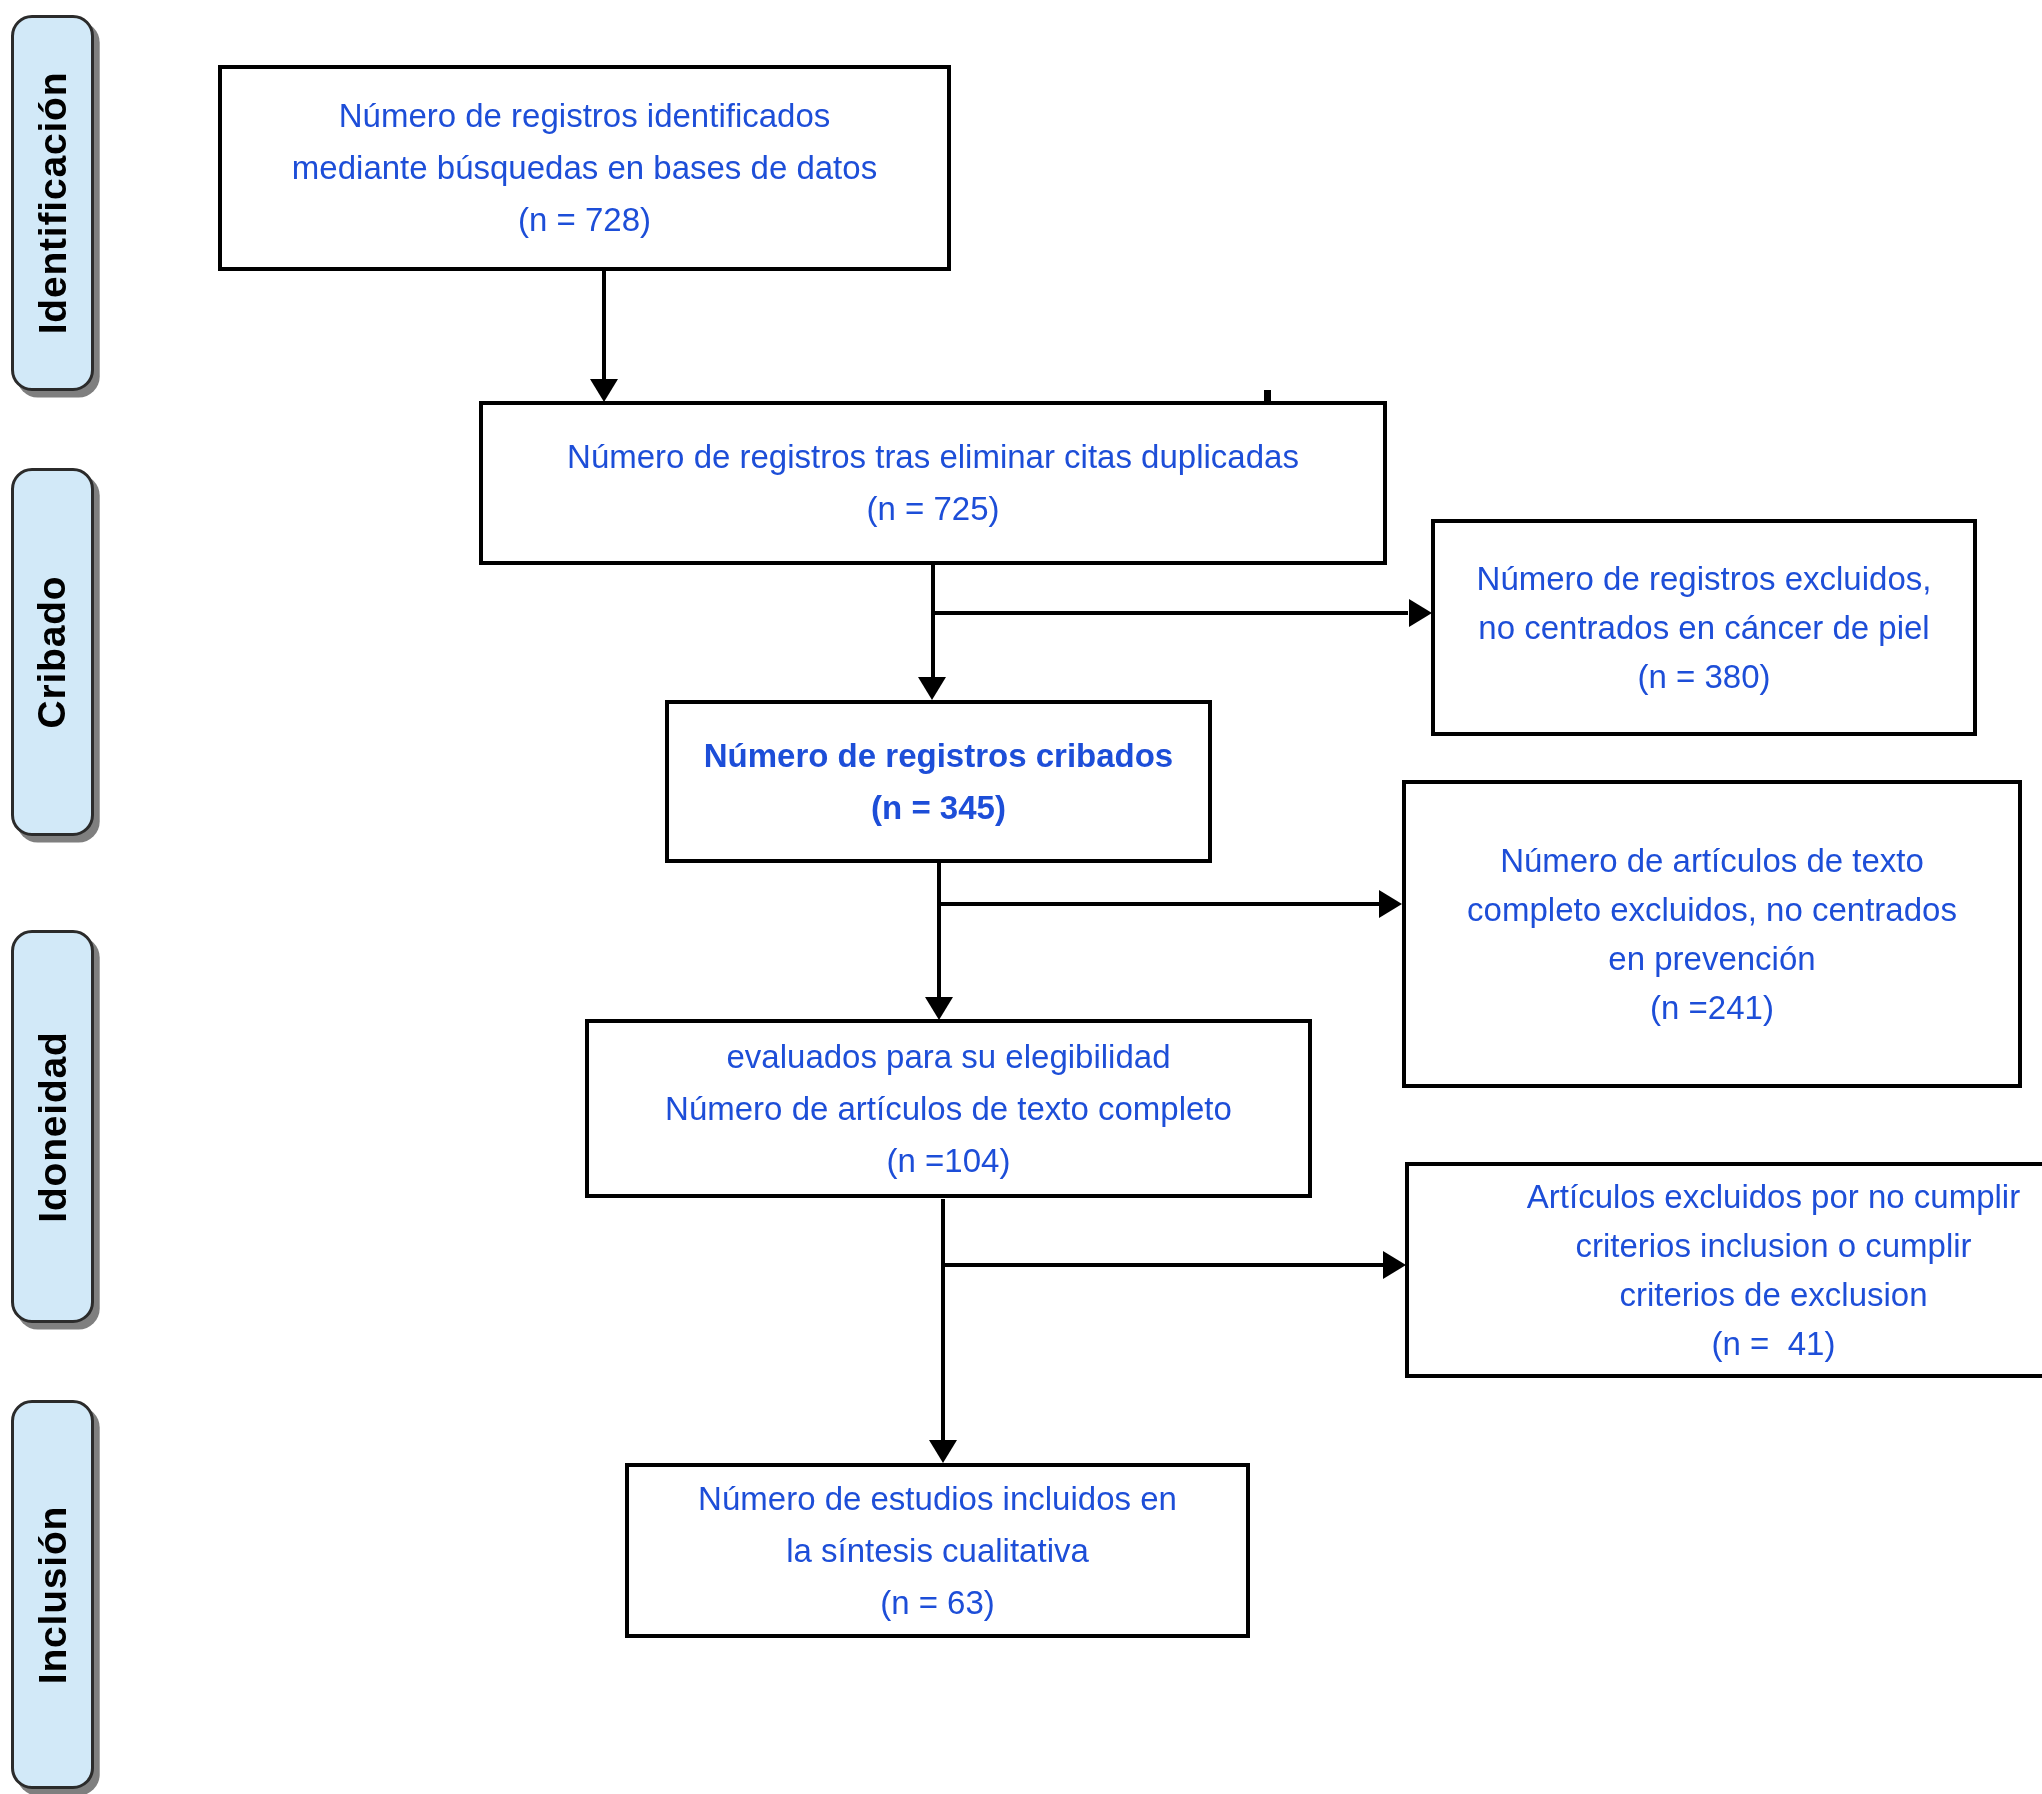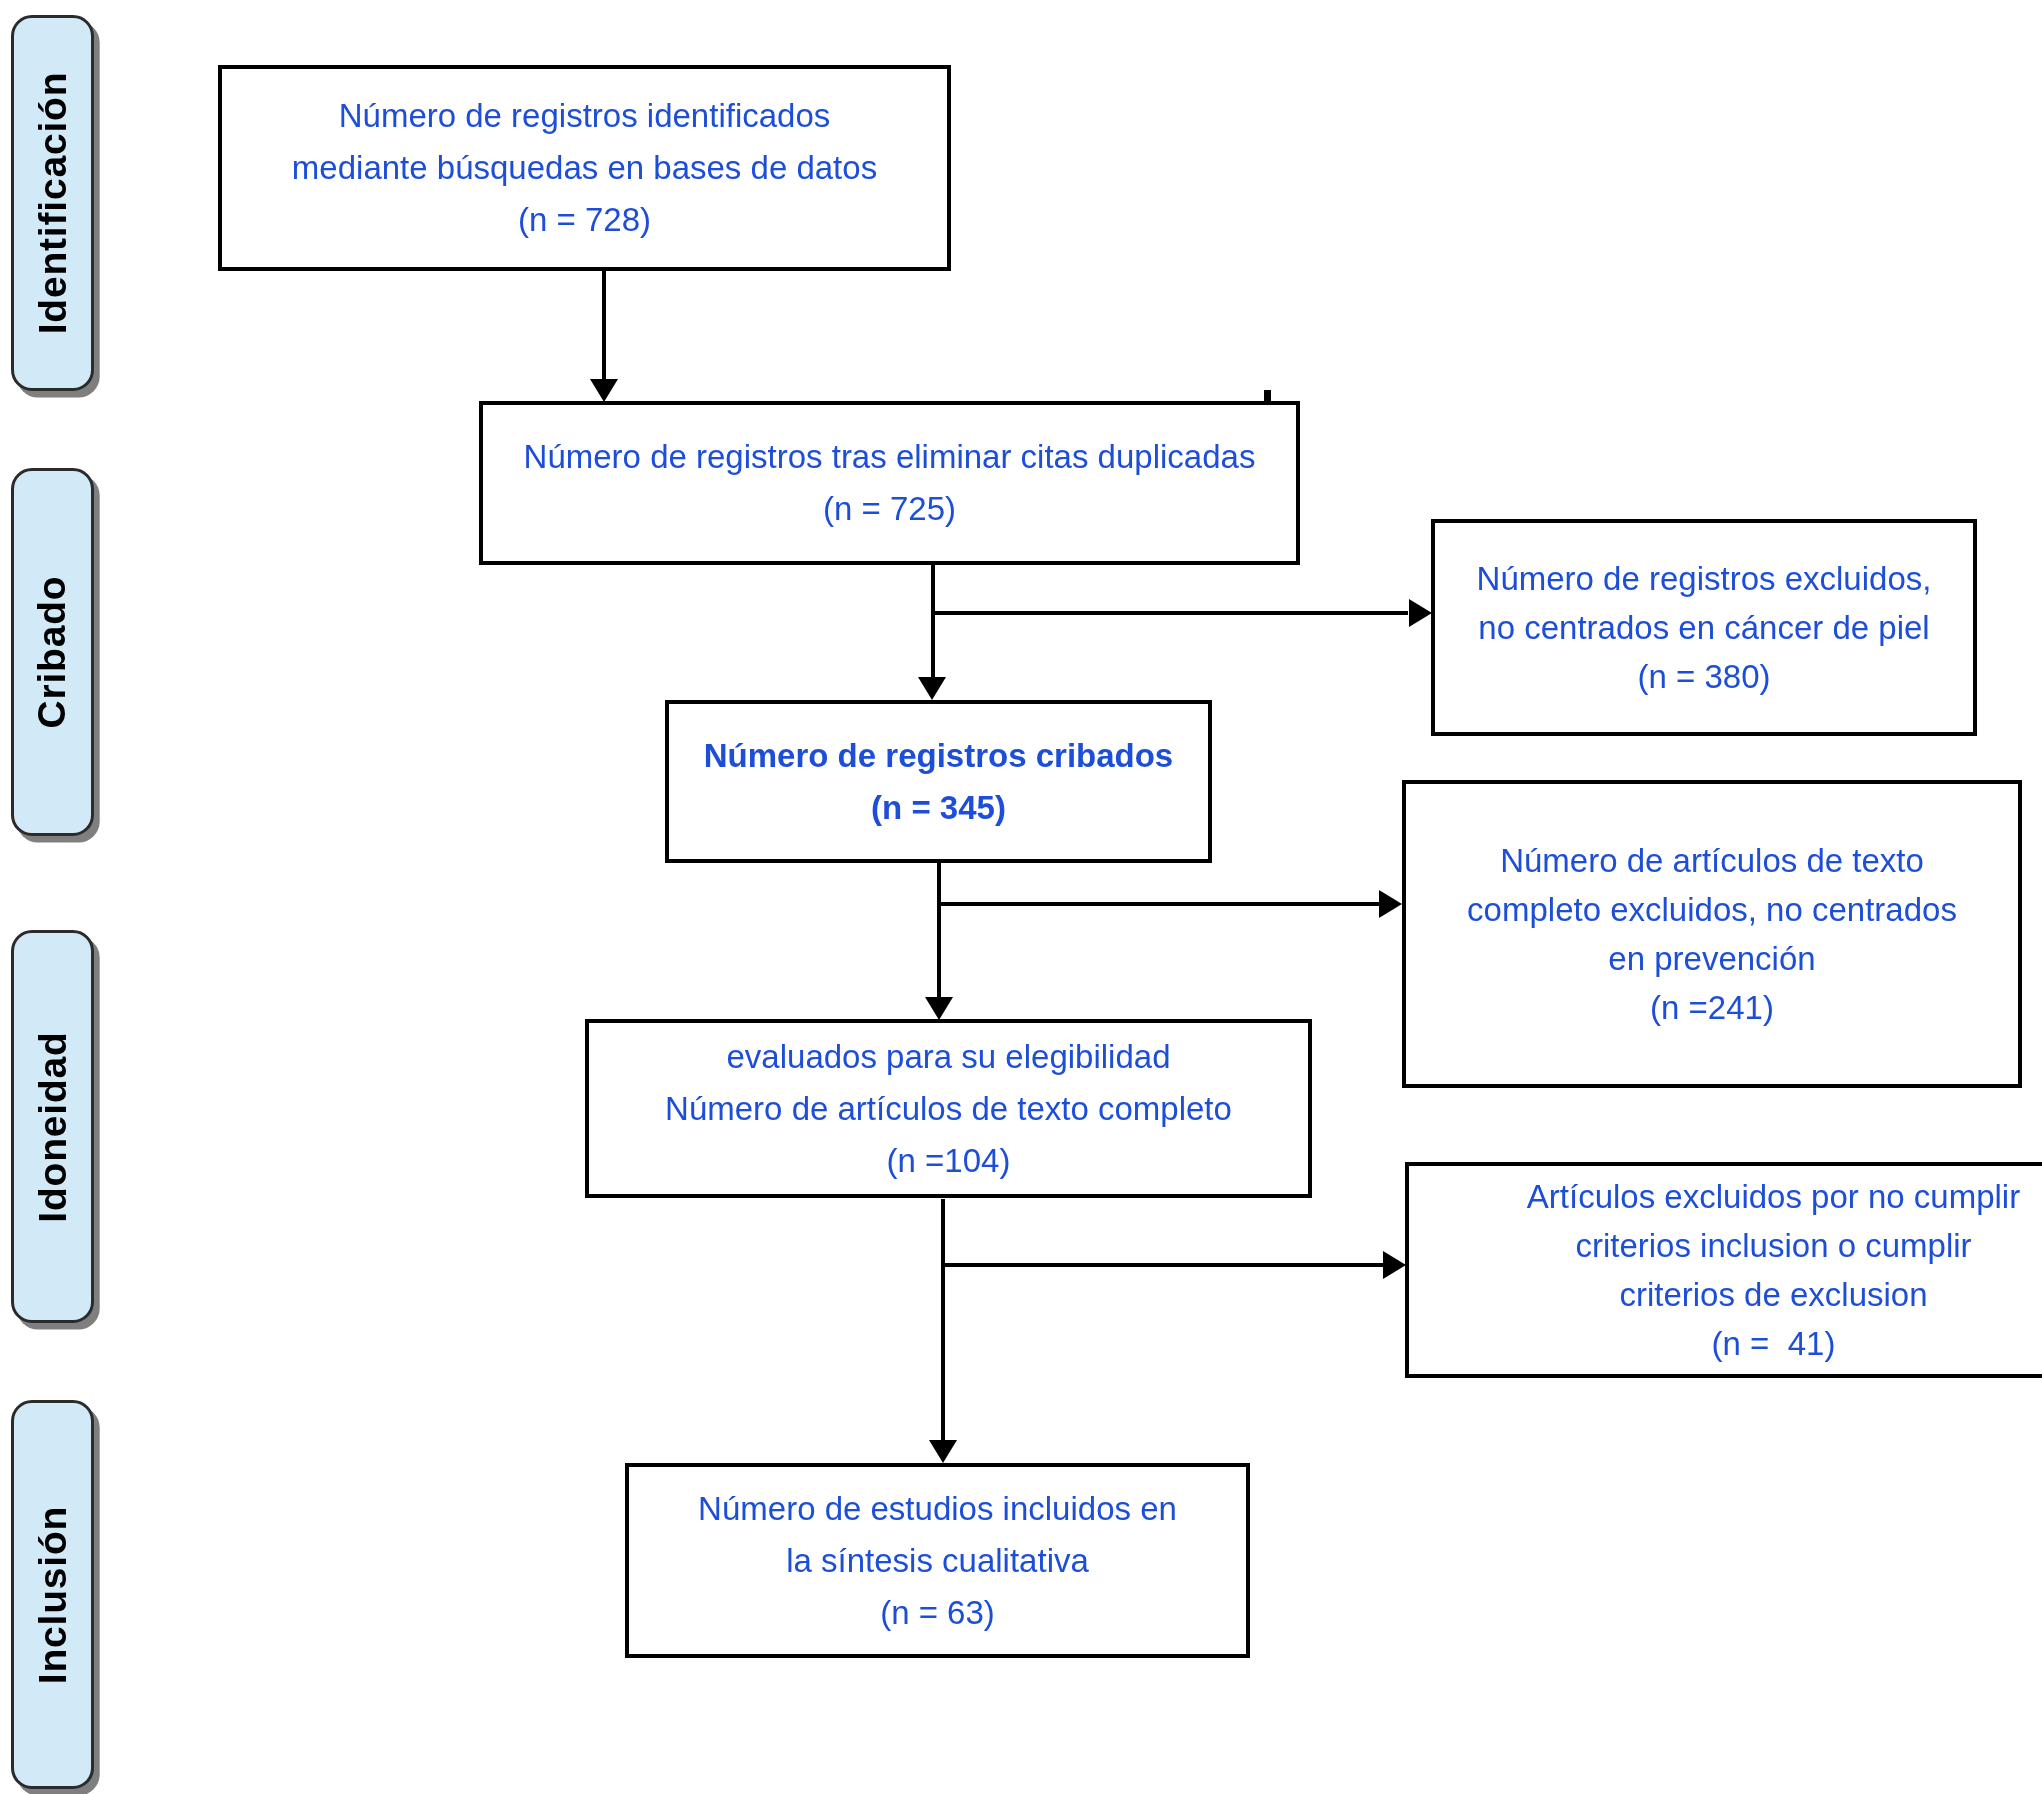--- a/index.html
+++ b/index.html
@@ -95,37 +95,37 @@
   <div class="stage" style="top:1400px;height:389px;">
     <span class="stage-label">Inclusión</span>
   </div>
 
   <div class="fbox" style="left:218px;top:65px;width:733px;height:206px;">
     <div class="tl">Número de registros identificados</div>
     <div class="tl">mediante búsquedas en bases de datos</div>
     <div class="tl">(n = 728)</div>
   </div>
 
-  <div class="fbox" style="left:479px;top:401px;width:821px;height:164px;">
+  <div class="fbox" style="left:479px;top:401px;width:908px;height:164px;">
     <div class="tl">Número de registros tras eliminar citas duplicadas</div>
     <div class="tl">(n = 725)</div>
   </div>
 
   <div class="fbox" style="left:665px;top:700px;width:547px;height:163px;font-weight:bold;">
     <div class="tl">Número de registros cribados</div>
     <div class="tl">(n = 345)</div>
   </div>
 
   <div class="fbox" style="left:585px;top:1019px;width:727px;height:179px;">
     <div class="tl">evaluados para su elegibilidad</div>
     <div class="tl">Número de artículos de texto completo</div>
     <div class="tl">(n =104)</div>
   </div>
 
-  <div class="fbox" style="left:625px;top:1463px;width:625px;height:195px;">
+  <div class="fbox" style="left:625px;top:1463px;width:625px;height:175px;">
     <div class="tl">Número de estudios incluidos en</div>
     <div class="tl">la síntesis cualitativa</div>
     <div class="tl">(n = 63)</div>
   </div>
 
   <div class="fbox excl" style="left:1431px;top:519px;width:546px;height:217px;">
     <div class="tl">Número de registros excluidos,</div>
     <div class="tl">no centrados en cáncer de piel</div>
     <div class="tl">(n = 380)</div>
   </div>

